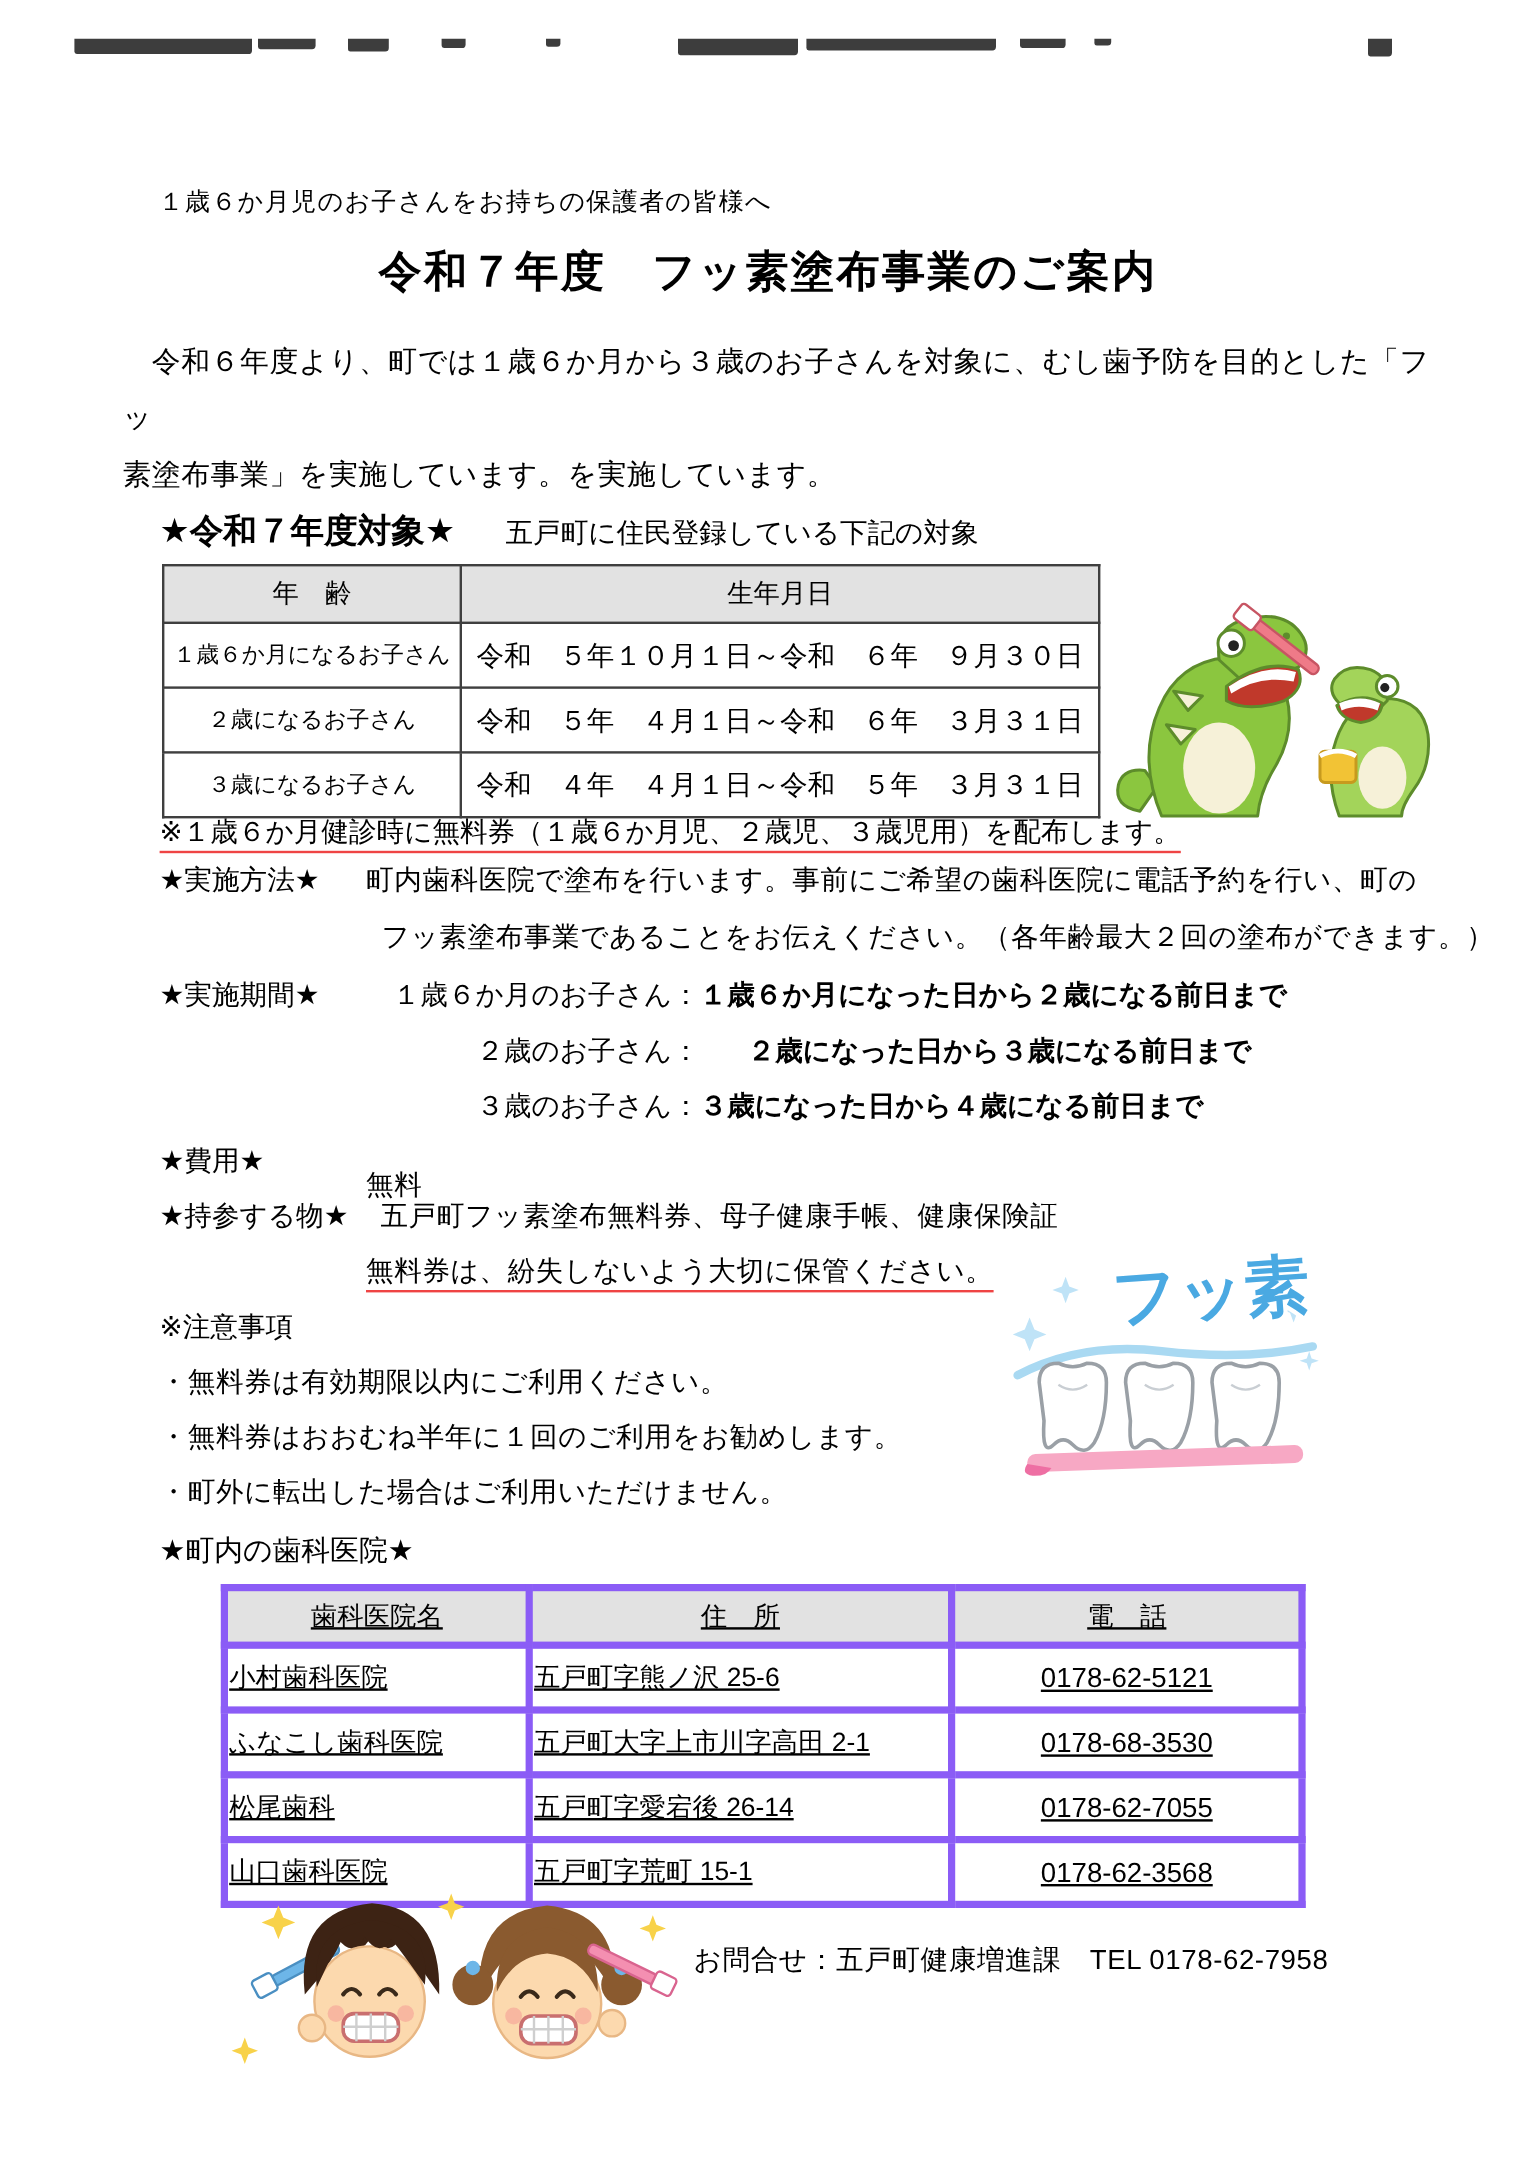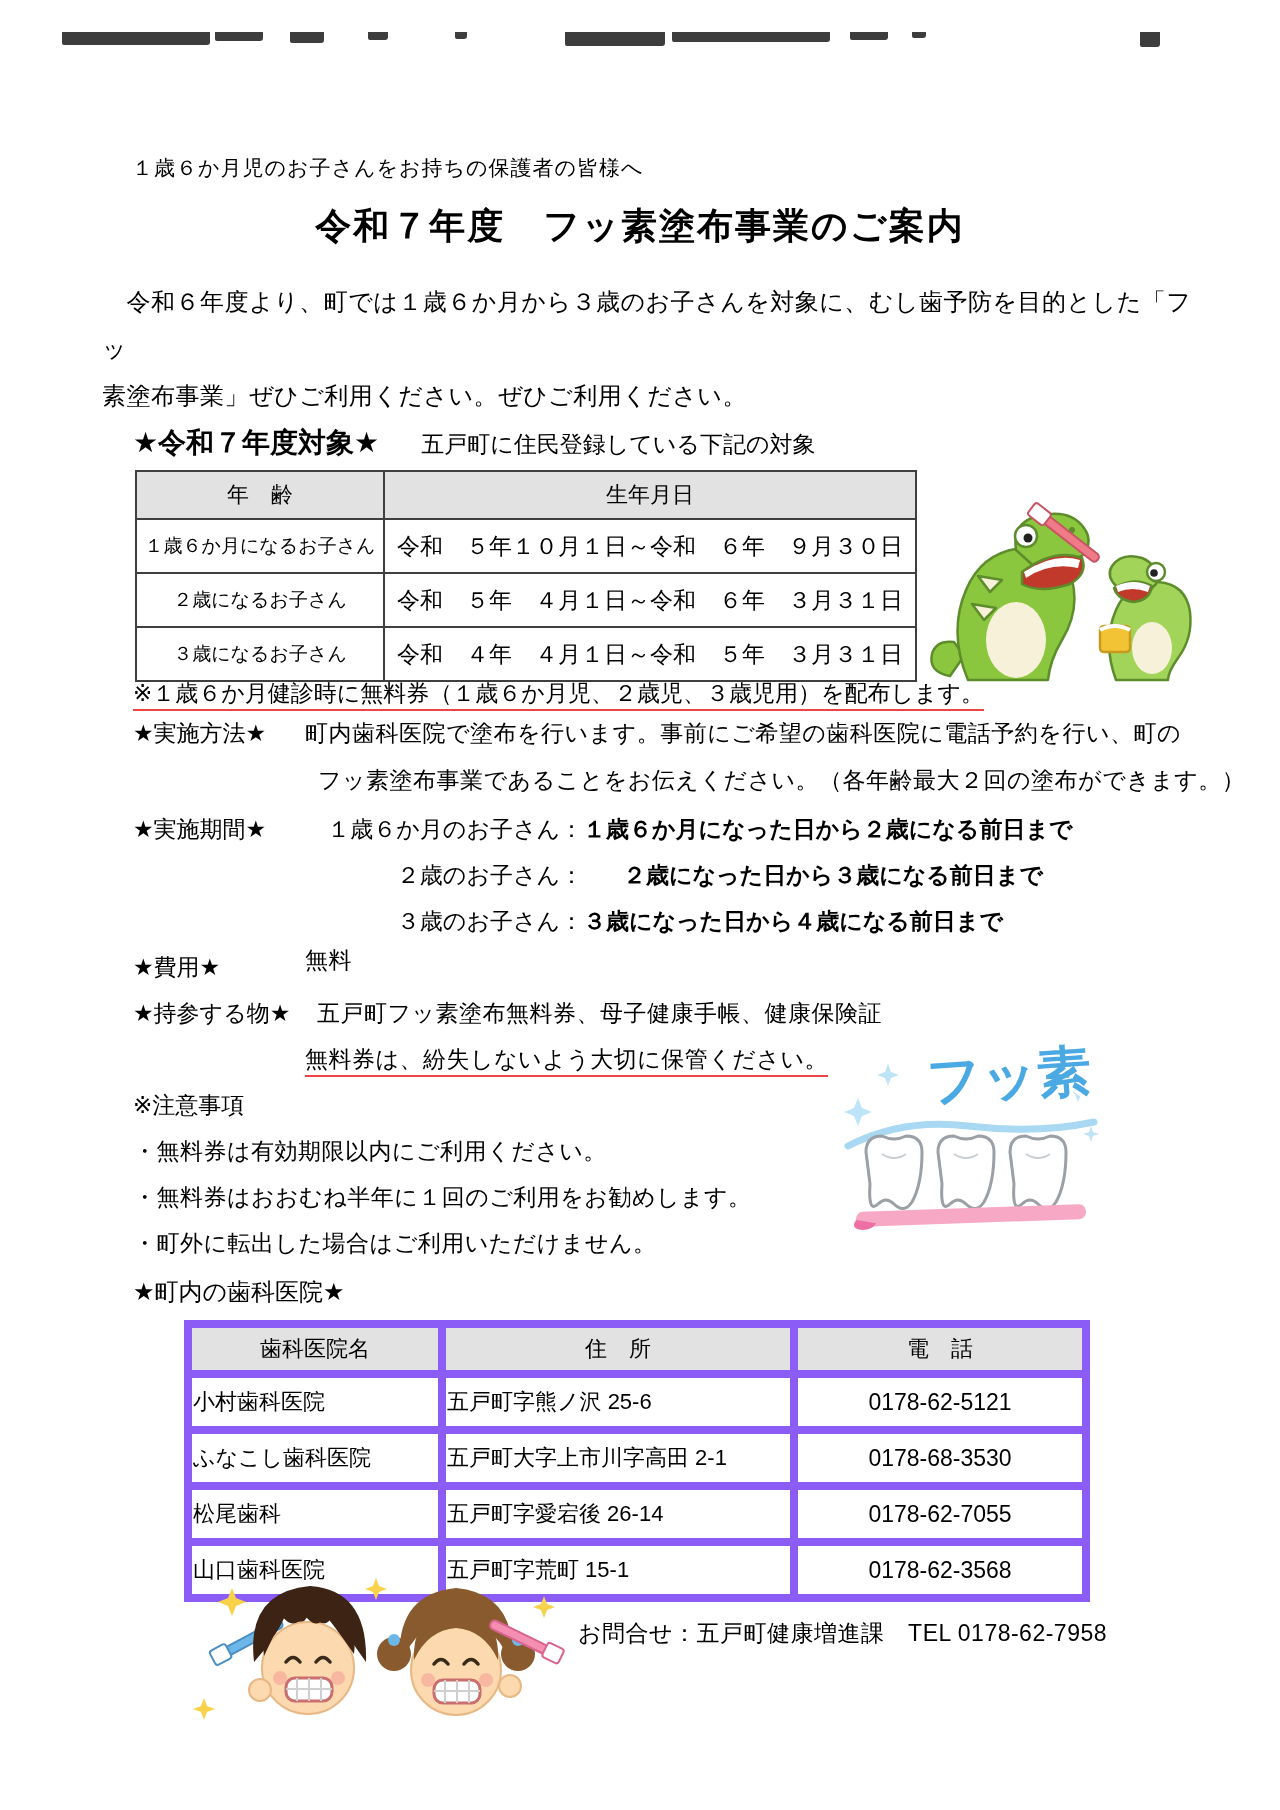--- a/index.html
+++ b/index.html
@@ -29,31 +29,31 @@
   .method-l1{left:305px;top:686px;}
   .method-l2{left:318px;top:733px;}
   .period-row{display:flex;align-items:baseline;}
   .p-r1{left:133px;top:782px;}
   .p-r2{left:308px;top:828px;gap:40px;}
   .p-r3{left:308px;top:874px;}
   .p-label{width:175px;font-size:23px;}
   .p-pre{width:275px;text-align:right;font-size:23px;}
   .p-range{font-weight:bold;font-size:23px;}
   .cost-lbl{left:133px;top:920px;}
-  .cost-val{left:305px;top:913px;}
+  .cost-val{left:305px;top:940px;}
   .bring-lbl{left:133px;top:966px;}
   .bring-val{left:317px;top:966px;}
   .bring-note{left:305px;top:1012px;}
   .caution-h{left:133px;top:1058px;font-size:23px;}
   .caution-1{left:133px;top:1104px;}
   .caution-2{left:133px;top:1150px;}
   .caution-3{left:133px;top:1196px;}
   .clinics-h{left:133px;top:1244px;font-size:24px;}
   .t2{left:184px;top:1288px;width:898px;}
-  .t2 th,.t2 td{border:8px solid #8b5cf6;vertical-align:middle;}
+  .t2 th,.t2 td{border:6px solid #8b5cf6;vertical-align:middle;text-decoration:underline;}
   .t2 th{height:40px;background:#e2e2e2;font-size:22px;font-weight:normal;text-align:center;}
   .t2 td{height:46px;font-size:22px;}
   .t2 td.nm,.t2 td.ad{text-align:left;}
   .t2 td.ph{text-align:center;font-size:23px;}
   .t2 col.cn{width:254px;} .t2 col.ca{width:352px;} .t2 col.cp{width:292px;}
   .contact{left:578px;top:1586px;font-size:23px;letter-spacing:.5px;}
   .croc-ill{left:920px;top:448px;}
   .teeth-ill{left:842px;top:1002px;}
   .kids-ill{left:188px;top:1538px;}
 </style>
@@ -73,21 +73,21 @@
     <span class="artifact" style="left:850px;width:38px;height:8px;"></span>
     <span class="artifact" style="left:912px;width:14px;height:6px;"></span>
     <span class="artifact" style="left:1140px;width:20px;height:15px;"></span>
   </div>
 
   <div class="abs audience">１歳６か月児のお子さんをお持ちの保護者の皆様へ</div>
   <div class="abs title">令和７年度　フッ素塗布事業のご案内</div>
 
   <div class="abs intro">
     <div>　令和６年度より、町では１歳６か月から３歳のお子さんを対象に、むし歯予防を目的とした「フッ</div>
-    <div>素塗布事業」ぜひご利用ください。ぜひご利用ください。</div>
+    <div>素塗布事業」を実施しています。を実施しています。</div>
   </div>
 
   <div class="abs t-heading">
     <span class="star">★令和７年度対象★</span>
     <span class="suffix">五戸町に住民登録している下記の対象</span>
   </div>
 
   <table class="abs t1">
     <colgroup>
         <col class="c1">

